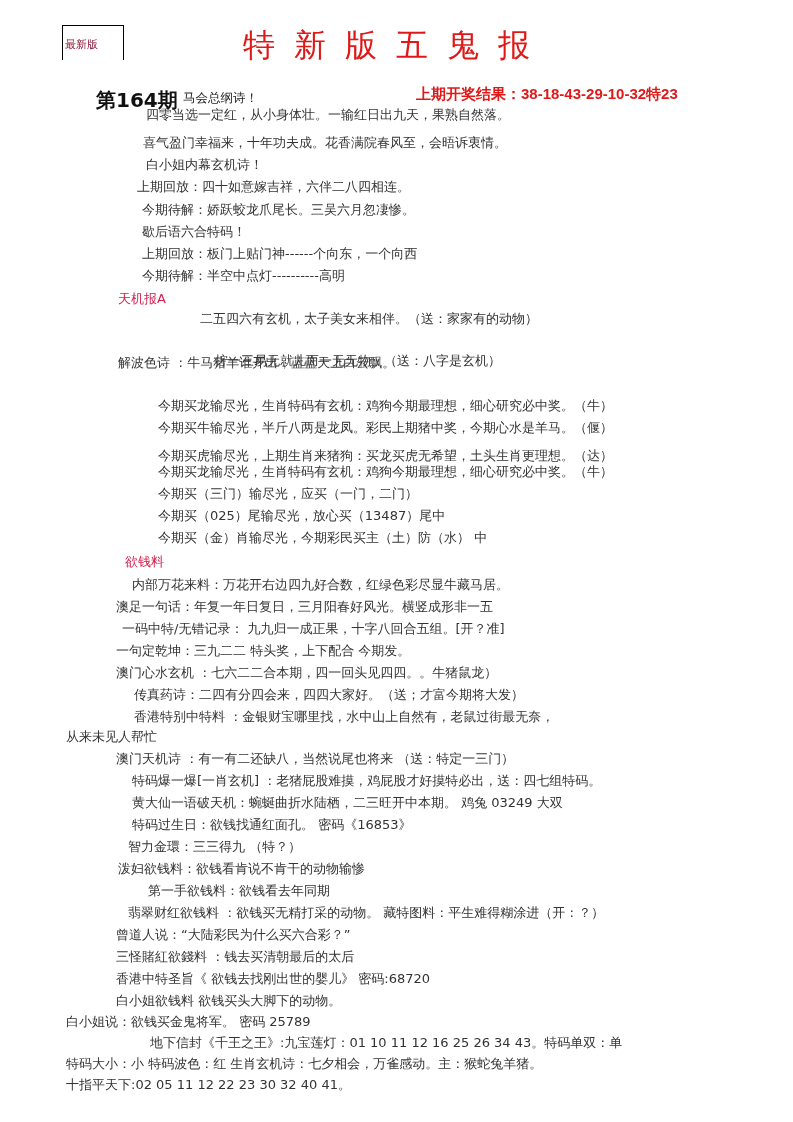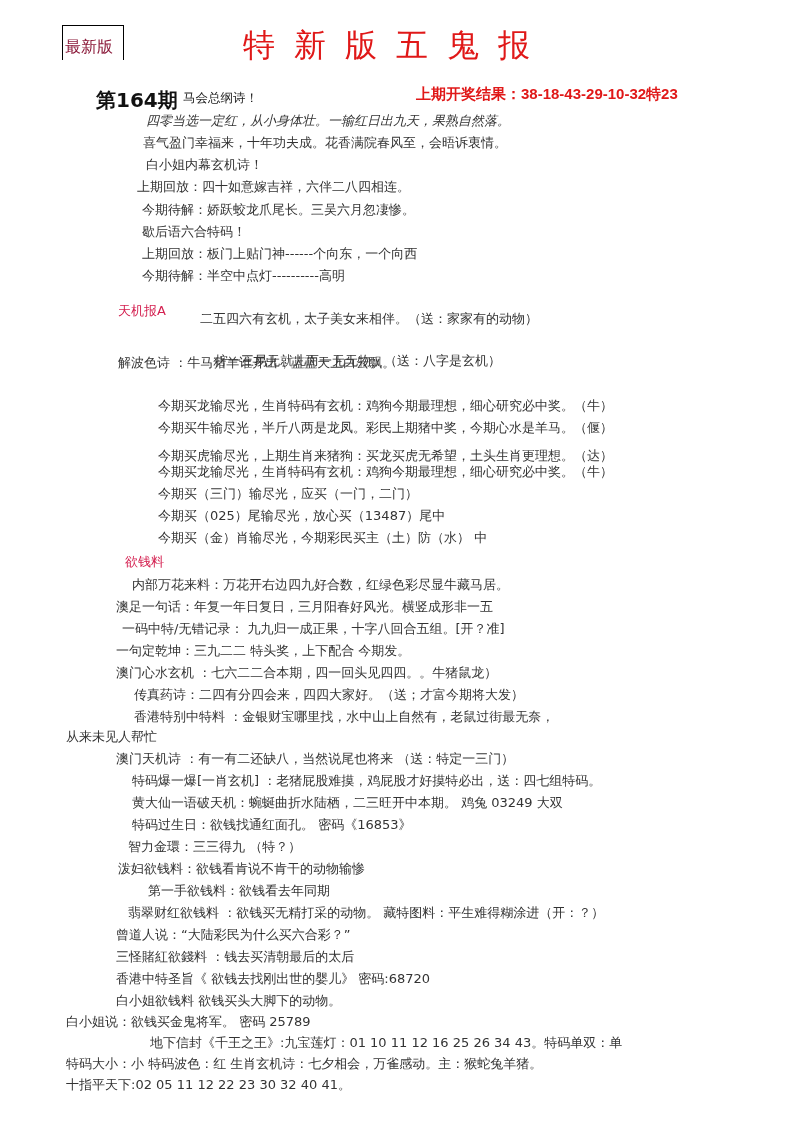--- a/index.html
+++ b/index.html
@@ -1,50 +1,50 @@
 <!DOCTYPE html>
 <html><head>
 <meta charset="utf-8">
 <style>
   html, body { margin: 0; padding: 0; background: #ffffff; }
   body { width: 793px; height: 1122px; position: relative; overflow: hidden;
          font-family: "DejaVu Sans", "Liberation Sans", sans-serif; color: #333; }
   .abs { position: absolute; white-space: nowrap; }
   .badge-box { left: 62px; top: 25px; width: 60px; height: 34px;
                border-top: 1px solid #000; border-left: 1px solid #000; border-right: 1px solid #000; }
-  .badge-text { left: 65px; top: 37px; font-size: 16px; color: #8b1a3a; }
+  .badge-text { left: 65px; top: 37px; font-size: 11px; color: #8b1a3a; }
   .title { left: 215px; top: 24px; font-size: 32px; color: #e01818; letter-spacing: 19px;
            font-family: "DejaVu Serif", "Liberation Serif", serif; margin-left: 28px; }
   .issue { left: 96px; top: 87px; font-size: 20px; color: #111; font-weight: bold; }
   .poem-head { left: 183px; top: 90px; font-size: 12.5px; color: #222; }
   .result { left: 416px; top: 85px; font-size: 15px; color: #e01818; font-weight: bold;
             font-family: "Liberation Sans", sans-serif; }
   .ln { font-size: 13px; color: #333; }
   .red { color: #d42050; }
 </style>
 </head>
 <body>
 
 <div class="abs badge-box"></div>
 <div class="abs badge-text">最新版</div>
 <div class="abs title">特新版五鬼报</div>
 <div class="abs issue">第164期</div>
 <div class="abs poem-head">马会总纲诗！</div>
 <div class="abs result">上期开奖结果：38-18-43-29-10-32特23</div>
 
 <div id="lines">
-    <div class="abs ln" style="left: 146px; top: 112px; font-style: italic;">四零当选一定红，从小身体壮。一输红日出九天，果熟自然落。</div>
+    <div class="abs ln" style="left: 146px; top: 106px;">四零当选一定红，从小身体壮。一输红日出九天，果熟自然落。</div>
     <div class="abs ln" style="left: 143px; top: 134px;">喜气盈门幸福来，十年功夫成。花香满院春风至，会晤诉衷情。</div>
     <div class="abs ln" style="left: 146px; top: 156px;">白小姐内幕玄机诗！</div>
     <div class="abs ln" style="left: 137px; top: 178px;">上期回放：四十如意嫁吉祥，六伴二八四相连。</div>
     <div class="abs ln" style="left: 142px; top: 201px;">今期待解：娇跃蛟龙爪尾长。三吴六月忽凄惨。</div>
     <div class="abs ln" style="left: 142px; top: 223px;">歇后语六合特码！</div>
     <div class="abs ln" style="left: 142px; top: 245px;">上期回放：板门上贴门神------个向东，一个向西</div>
     <div class="abs ln" style="left: 142px; top: 267px;">今期待解：半空中点灯----------高明</div>
-    <div class="abs ln red" style="left: 118px; top: 290px; margin-top: 12px;">天机报A</div>
+    <div class="abs ln red" style="left: 118px; top: 290px;">天机报A</div>
     <div class="abs ln" style="left: 200px; top: 310px;">二五四六有玄机，太子美女来相伴。（送：家家有的动物）</div>
     <div class="abs ln" style="left: 215px; top: 332px; margin-top: 20px;">拧一三易无就儿而一无无物。（送：八字是玄机）</div>
     <div class="abs ln" style="left: 118px; top: 354px;">解波色诗 ：牛马猪羊谁开出，蓝蓝天上白云飘。</div>
     <div class="abs ln" style="left: 158px; top: 397px;">今期买龙输尽光，生肖特码有玄机：鸡狗今期最理想，细心研究必中奖。（牛）</div>
     <div class="abs ln" style="left: 158px; top: 419px;">今期买牛输尽光，半斤八两是龙凤。彩民上期猪中奖，今期心水是羊马。（偃）</div>
     <div class="abs ln" style="left: 158px; top: 447px;">今期买虎输尽光，上期生肖来猪狗：买龙买虎无希望，土头生肖更理想。（达）</div>
     <div class="abs ln" style="left: 158px; top: 463px;">今期买龙输尽光，生肖特码有玄机：鸡狗今期最理想，细心研究必中奖。（牛）</div>
     <div class="abs ln" style="left: 158px; top: 485px;">今期买（三门）输尽光，应买（一门，二门）</div>
     <div class="abs ln" style="left: 158px; top: 507px;">今期买（025）尾输尽光，放心买（13487）尾中</div>
     <div class="abs ln" style="left: 158px; top: 529px;">今期买（金）肖输尽光，今期彩民买主（土）防（水） 中</div>

